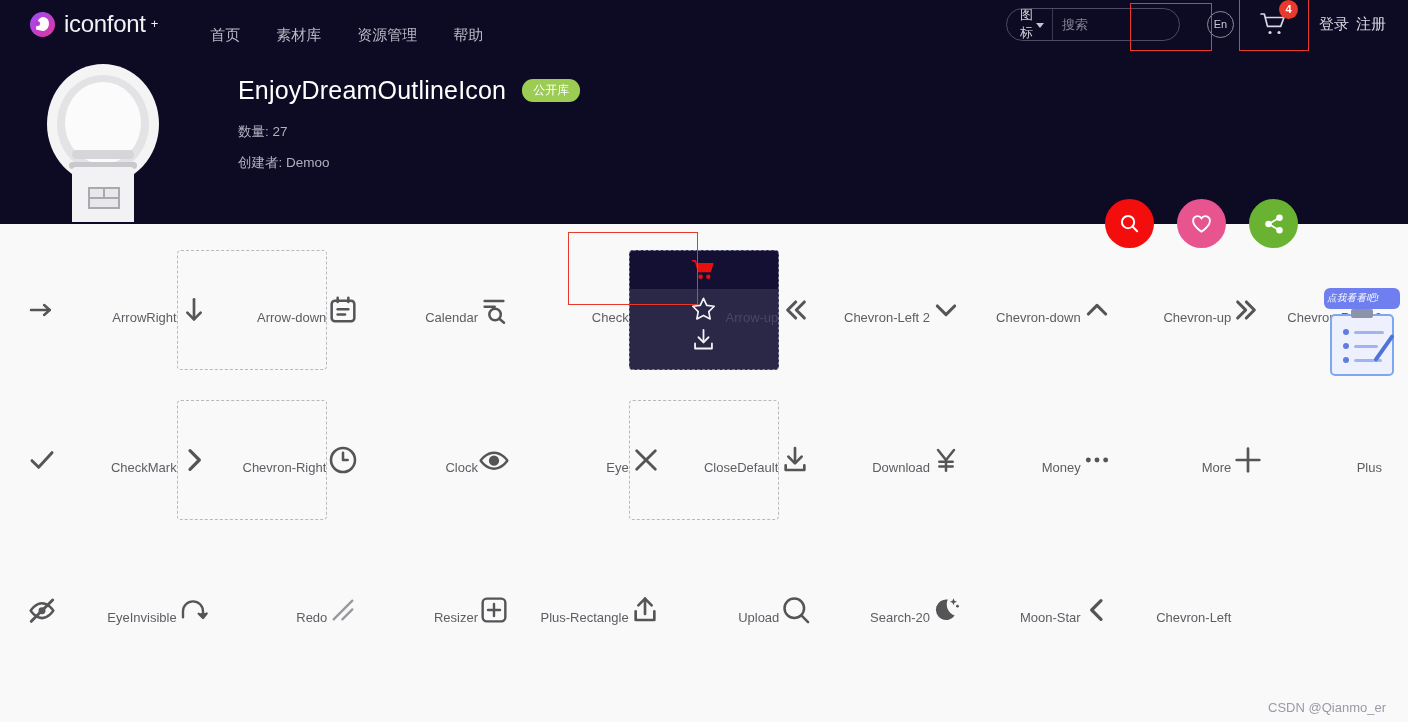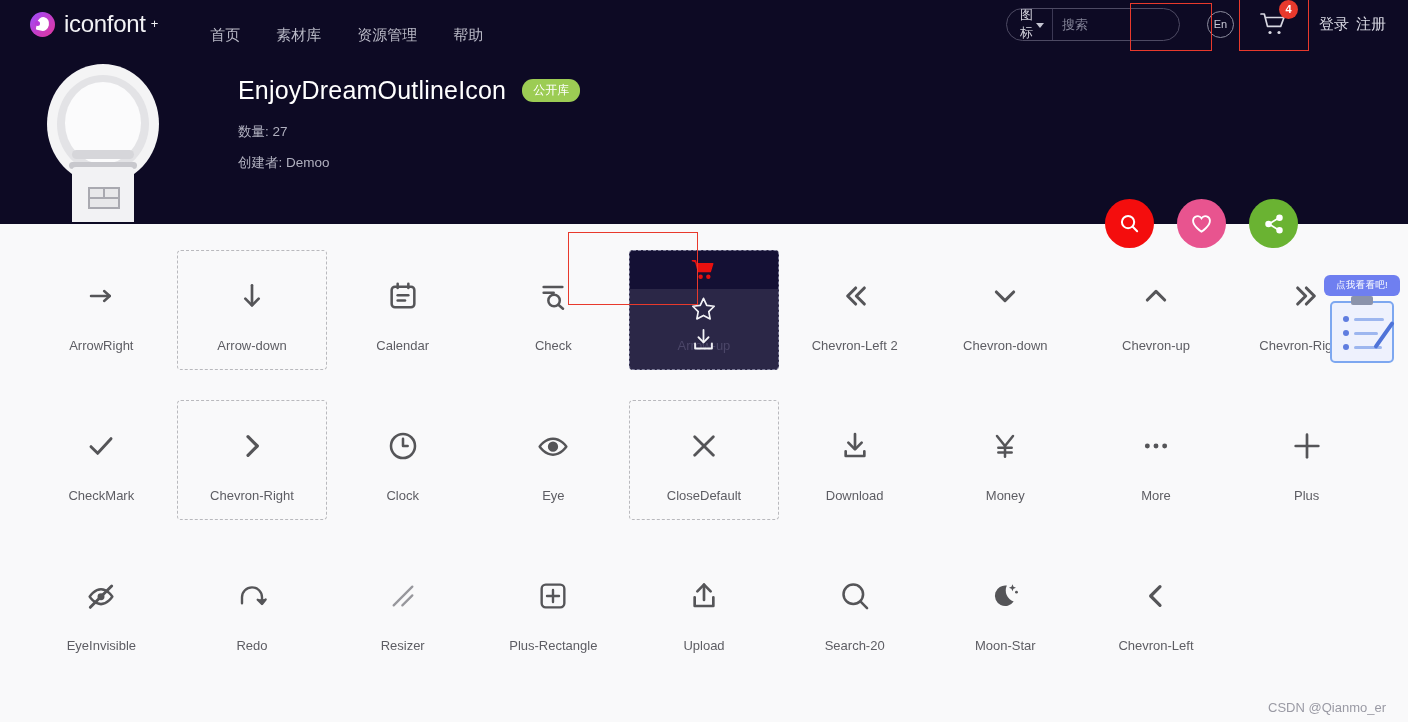--- a/index.html
+++ b/index.html
@@ -278,23 +278,23 @@
     position: relative;
   }
   .grid {
     display: grid;
     grid-template-columns: repeat(9, 1fr);
     row-gap: 30px;
   }
   .cell {
     height: 120px;
     display: flex;
-    flex-direction: column;
-    align-items: center;
-    justify-content: center;
+    flex-direction: row;
+    align-items: center;
+    justify-content: space-between;
     border-radius: 4px;
     position: relative;
     cursor: pointer;
   }
   .cell.hoverdot { border: 1px dashed #b9b9bd; }
   .cell .glyph {
     height: 56px;
     display: flex;
     align-items: center;
     justify-content: center;
@@ -342,23 +342,23 @@
   .red-hl {
     position: absolute;
     border: 1.5px solid #e8392c;
     pointer-events: none;
   }
 
   
   .survey {
     position: absolute;
     right: 8px;
-    top: 275px;
+    top: 288px;
     width: 76px;
-    text-align: center;
+    font-style: italic;
   }
   .survey-bubble {
     background: #6f7ff0;
     color: #fff;
     font-size: 9.5px;
     border-radius: 6px;
     padding: 4px 3px;
     position: relative;
     margin-bottom: 5px;
     letter-spacing: 0.3px;

